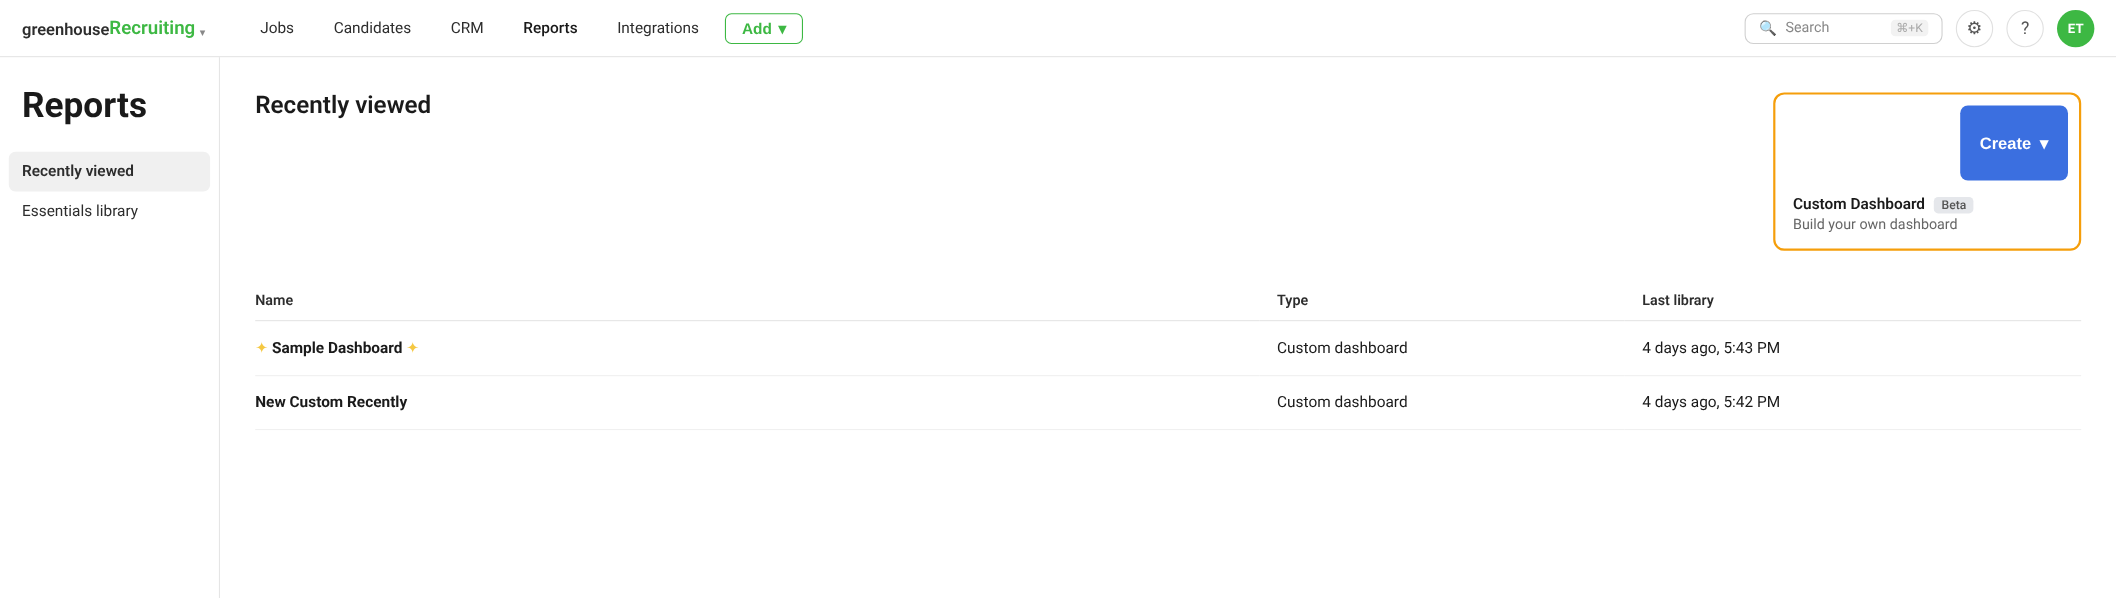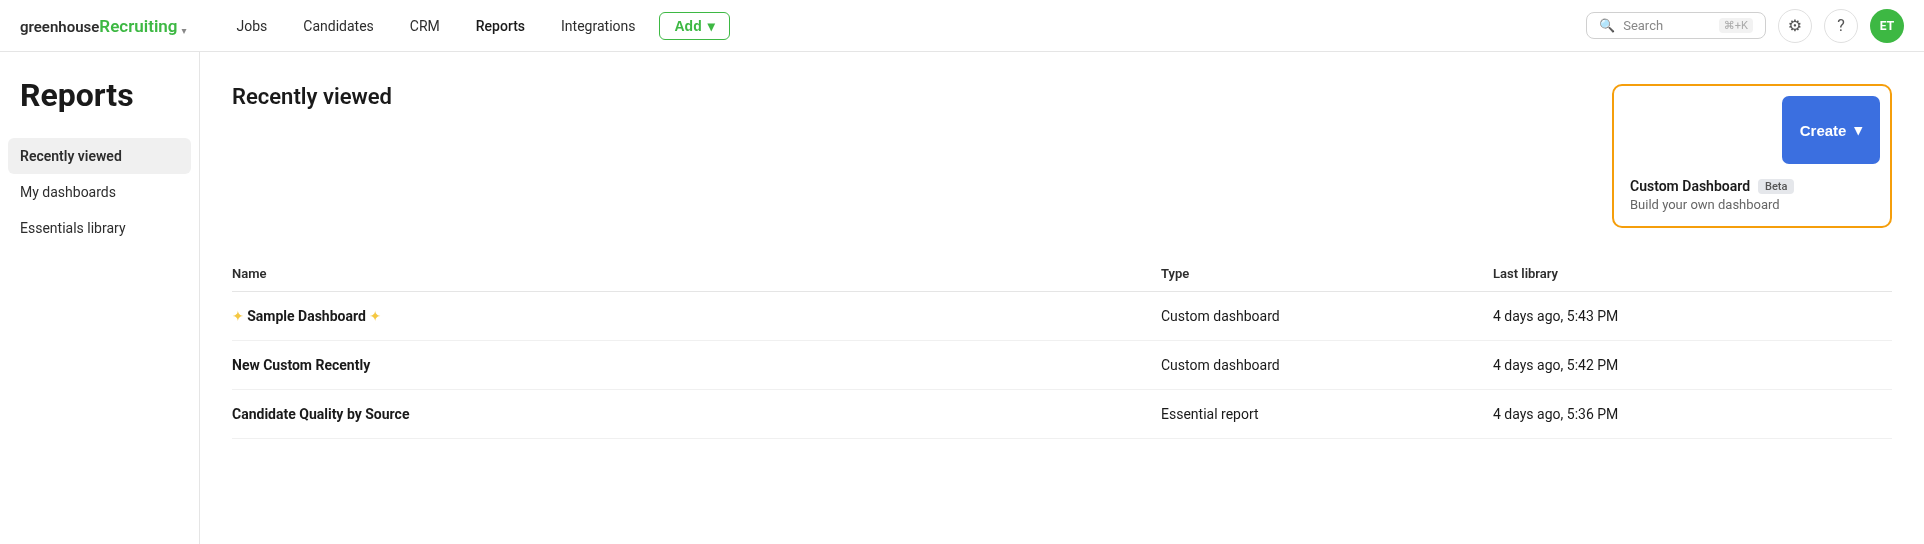--- a/index.html
+++ b/index.html
@@ -143,21 +143,20 @@
     <div class="topnav-icon-btn">?</div>
     <div class="topnav-avatar">ET</div>
   </div>
 </nav>
 
 <div class="main-layout">
 
   <aside class="sidebar">
     <div class="sidebar-page-title">Reports</div>
     <div class="sidebar-item active">Recently viewed</div>
-    <div class="sidebar-item">My dashboards</div>
     <div class="sidebar-item">Essentials library</div>
   </aside>
 
   <main class="content">
     <div class="content-header">
       <h2 class="content-title">Recently viewed</h2>
 
       <div class="create-area">
         <button class="create-btn">
           <span>Create</span>
@@ -191,23 +190,16 @@
           <td class="col-type">Custom dashboard</td>
           <td class="col-last-viewed">4 days ago, 5:43 PM</td>
         </tr>
         <tr class="table-row">
           <td>
             <strong class="row-name">New Custom Recently</strong>
           </td>
           <td class="col-type">Custom dashboard</td>
           <td class="col-last-viewed">4 days ago, 5:42 PM</td>
         </tr>
-        <tr class="table-row">
-          <td>
-            <strong class="row-name">Candidate Quality by Source</strong>
-          </td>
-          <td class="col-type">Essential report</td>
-          <td class="col-last-viewed">4 days ago, 5:36 PM</td>
-        </tr>
       </tbody>
     </table>
   </main>
 </div>
 
 </body></html>

